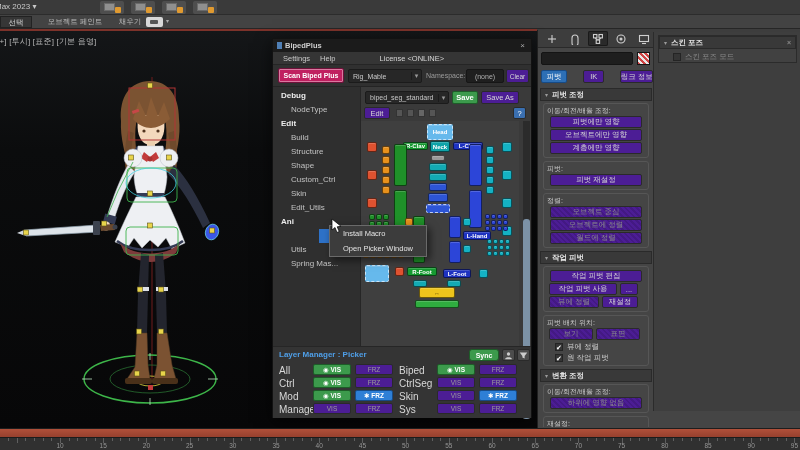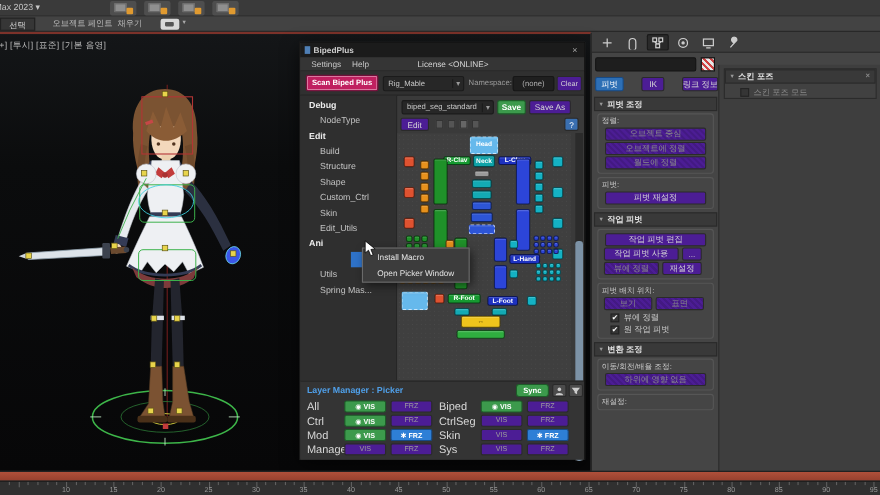--- a/index.html
+++ b/index.html
@@ -63,21 +63,21 @@
 #cpLeft{left:1px;top:57px;width:114px;height:340px;overflow:hidden}
 .rollHd{height:13px;background:#393939;border:1px solid #2a2a2a;display:flex;align-items:center;font-weight:bold;font-size:7.5px;color:#e2e2e2;margin:1px 1px 2px 1px}
 .rollHd .ar{color:#9a9a9a;margin:0 4px 0 4px;font-size:6px}
 .grp{border:1px solid #565656;border-radius:3px;margin:1px 4px 3px 4px;padding:2px 3px}
 .grpLabel{font-size:7px;color:#c8c8c8;height:9px;line-height:9px}
 .cp-btn{height:12px;margin:1px auto;width:94%}
 .cp-row{display:flex;gap:3px;margin:1px 2px}
 .chk{display:flex;align-items:center;height:11px;margin-left:8px;font-size:7.5px;color:#cecece}
 .chk .bx{width:8px;height:8px;background:#353535;border:1px solid #242424;margin-right:4px;color:#fff;font-size:7px;line-height:8px;text-align:center}
 .chk.dis{color:#8a8a8a}
-#cpRight{left:115px;top:29px;width:147px;height:379px;background:#3e3e3e;border-left:1px solid #2b2b2b}
+#cpRight{left:115px;top:2px;width:147px;height:379px;background:#3e3e3e;border-left:1px solid #2b2b2b}
 #spRoll{left:4px;top:3px;width:139px;background:#414141;border:1px solid #2b2b2b}
 #spRoll .rollHd{margin:0 0 2px 0}
 #spRoll .x{margin-left:auto;margin-right:4px;color:#888;font-size:7px}
 
 #appVer{left:-5px;top:2px;font-size:8px;color:#c8c8c8}
 .topIcon{position:absolute;top:1px;width:24px;height:13px;background:#4e4e4e;border-radius:2px}
 .topIcon .pg{position:absolute;left:4px;top:2px;width:11px;height:8px;background:#8f8f8f;border:1px solid #6a6a6a}
 .topIcon .dot{position:absolute;right:3px;bottom:1px;width:6px;height:6px;background:#e09a30;border-radius:1px}
 .ribTab{position:absolute;top:16px;height:12px;line-height:12px;font-size:7.5px;color:#bdbdbd;text-align:center}
 .ribTab.pressed{background:#363636;border:1px solid #222;color:#d6d6d6}
@@ -105,21 +105,21 @@
       </div>
       <div class="topIcon" style="position: absolute; left: 193px; top: 1px; width: 24px; height: 13px;">
         <div class="pg"></div>
         <div class="dot"></div>
       </div>
     </div>
 </div>
 <div class="abs" id="row2">
     <div class="ribTab pressed" style="position: absolute; left: 0px; top: 1px; width: 32px; height: 12px;">선택</div>
     <div class="ribTab" style="position: absolute; left: 36px; top: 1px; width: 78px; height: 12px;">오브젝트 페인트</div>
-    <div class="ribTab" style="position: absolute; left: 98px; top: 1px; width: 40px; height: 12px;">채우기</div>
+    <div class="ribTab" style="position: absolute; left: 110px; top: 1px; width: 40px; height: 12px;">채우기</div>
   </div>
 <div class="abs" id="ribIcon">
     <i></i>
   </div>
 <span class="abs" id="ribCaret">▾</span>
 <div class="abs" id="redline"></div>
 
 <div class="abs" id="viewport">
   <div class="abs" id="vpLabel">[+] [투시] [표준] [기본 음영]</div>
   <svg width="537" height="398" viewBox="0 0 537 398">
@@ -445,28 +445,34 @@
       <div class="btn blue" style="width: 32px;">피벗</div>
       <div class="btn" style="width: 26px;">IK</div>
       <div class="btn" style="width: 40px;">링크 정보</div>
     </div>
   <div class="abs" id="cpLeft">
       <div class="rollHd">
         <span class="ar">▾</span>
         <span>피벗 조정</span>
       </div>
       <div class="grp">
+        <div class="grpLabel">이동/회전/배율 조정:</div>
+        <div class="btn cp-btn">피벗에만 영향</div>
+        <div class="btn cp-btn">오브젝트에만 영향</div>
+        <div class="btn cp-btn">계층에만 영향</div>
+      </div>
+      <div class="grp">
+        <div class="grpLabel">피벗:</div>
+        <div class="btn cp-btn">피벗 재설정</div>
+      </div>
+      <div class="grp">
         <div class="grpLabel">정렬:</div>
         <div class="btn cp-btn dis">오브젝트 중심</div>
         <div class="btn cp-btn dis">오브젝트에 정렬</div>
         <div class="btn cp-btn dis">월드에 정렬</div>
-      </div>
-      <div class="grp">
-        <div class="grpLabel">피벗:</div>
-        <div class="btn cp-btn">피벗 재설정</div>
       </div>
       <div class="rollHd">
         <span class="ar">▾</span>
         <span>작업 피벗</span>
       </div>
       <div class="grp">
         <div class="btn cp-btn">작업 피벗 편집</div>
         <div class="cp-row">
           <div class="btn" style="height: 12px; width: 68px;">작업 피벗 사용</div>
           <div class="btn" style="height: 12px; width: 18px;">...</div>

